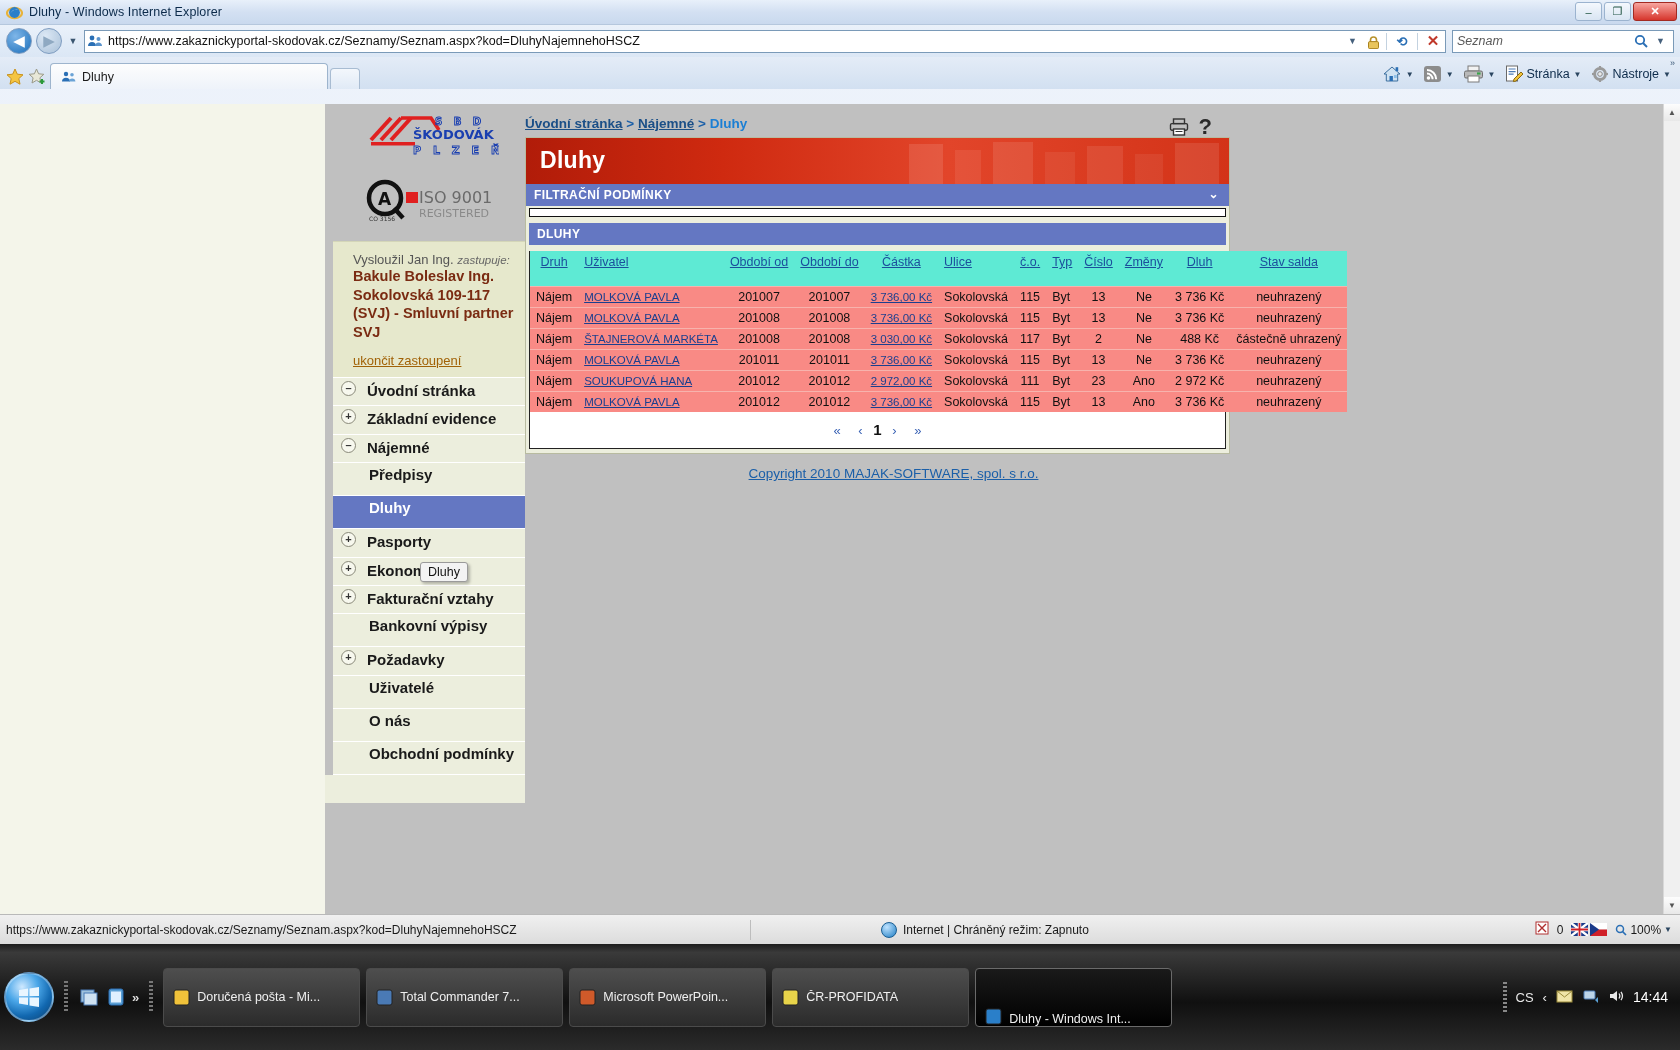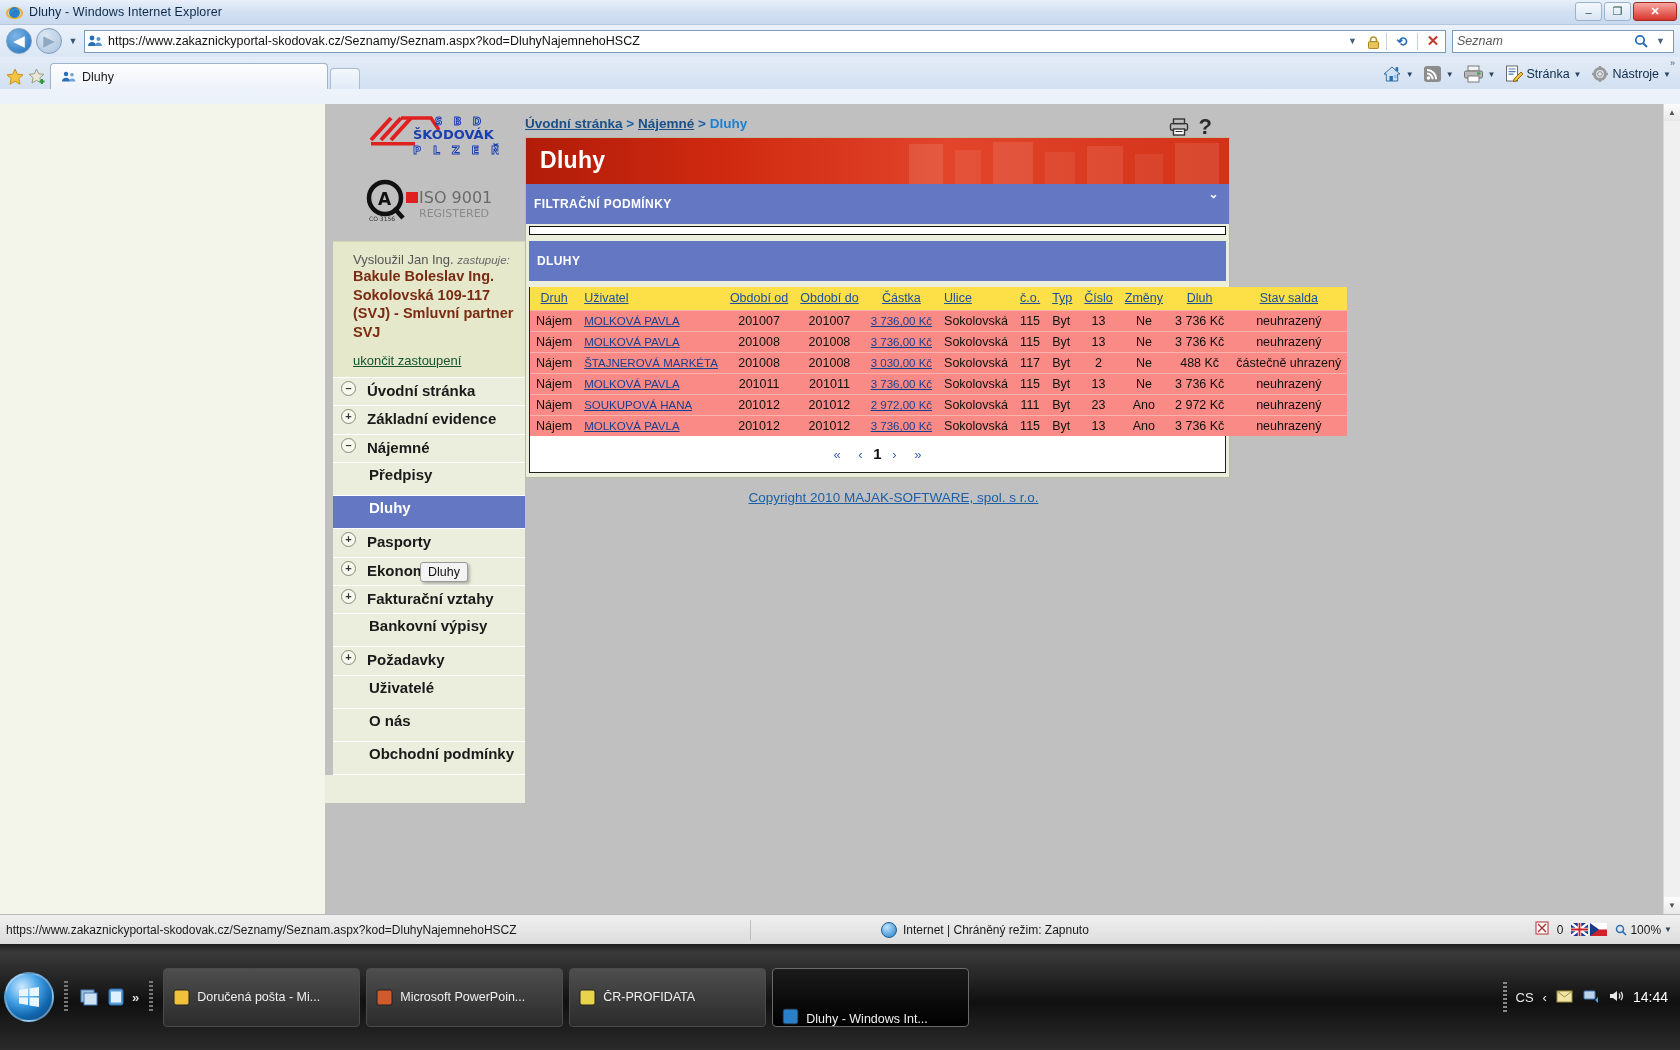--- a/index.html
+++ b/index.html
@@ -76,21 +76,21 @@
 
   .logo-area { padding:10px 6px 4px 6px; background:#c0c0c0; }
   .logo1 { width:130px; height:55px; margin-left:38px; }
   .logo2 { width:135px; height:50px; margin-left:30px; margin-top:4px; }
 
   .userbox { background:#e6e8cc; margin:6px 0 0 8px; width:192px; padding:10px 8px 8px 20px;
     border-top:1px solid #d4d6b8; }
   .u-line1 { font-size:13px; color:#555; }
   .u-line1 i { font-size:11.5px; color:#666; }
   .u-strong { font-weight:bold; font-size:14.5px; color:#7a2b12; line-height:1.28; }
-  .u-link { display:inline-block; margin-top:12px; font-size:13px; color:#14532d;
+  .u-link { display:inline-block; margin-top:12px; font-size:13px; color:#a16207;
     text-decoration:underline; }
 
   .menu { background:#eceedd; margin-left:8px; width:192px; border-top:1px solid #fff; }
   .m-item { position:relative; border-bottom:1px solid #fff; padding:4px 0 6px 0; }
   .m-item .pm { position:absolute; left:8px; top:3px; width:15px; height:15px;
     border-radius:50%; border:1px solid #8a8a7a; background:#f7f8ee; color:#333;
     font-size:11px; line-height:13px; text-align:center; font-weight:bold; }
   .m-lab { font-weight:bold; font-size:15px; color:#1a1a1a; padding-left:34px; line-height:1.15; }
   .m-item.lvl2 { padding:3px 0 4px 0; }
   .m-item.lvl2 .m-lab { padding-left:36px; font-size:15px; }
@@ -112,29 +112,29 @@
   .print-ic { width:20px; height:18px; }
   .help-ic { font-size:22px; color:#2a2a2a; font-weight:bold; }
 
   .panel { width:705px; background:#eceedd; border:1px solid #b8bba0; }
   .banner { height:46px; position:relative; overflow:hidden;
     background:linear-gradient(to right,#b11c09 0%,#cf2a10 28%,#e2452a 60%,#d33318 100%); }
   .banner .ghost { position:absolute; right:0; top:0; width:330px; height:46px; opacity:.22; }
   .banner h1 { position:absolute; left:14px; top:9px; margin:0; font-size:23px;
     color:#fff; font-weight:bold; letter-spacing:.3px; }
 
-  .barblue { background:#6477c2; color:#fff; height:40px; display:flex; align-items:center;
+  .barblue { background:#6477c2; color:#fff; height:22px; display:flex; align-items:center;
     padding:0 8px; font-size:12px; font-weight:bold; letter-spacing:.4px;
     font-variant:small-caps; text-transform:capitalize; position:relative; }
   .barblue .chev { position:absolute; right:10px; top:3px; font-size:12px; }
   .filterstrip { height:9px; background:#fff; border:1px solid #111; margin:2px 3px 0 3px; }
 
   .tablewrap { background:#fff; margin:6px 3px 4px 3px; border:1px solid #222; border-top:none; }
   table.grid { width:100%; border-collapse:collapse; font-size:12.5px; }
-  table.grid th { background:#fde047; color:#1b4f9c; font-weight:normal; padding:4px 6px 5px 6px;
+  table.grid th { background:#5eead4; color:#1b4f9c; font-weight:normal; padding:4px 6px 17px 6px;
     white-space:nowrap; }
   table.grid th span { text-decoration:underline; cursor:pointer; }
   table.grid td { padding:3px 6px; white-space:nowrap; color:#111; border-top:1px solid #f7b3ad; }
   tr.datarow { background:#f98a85; }
   td.lnk a { color:#1b3f8f; text-decoration:underline; font-size:11.5px; }
   .t-c { text-align:center; }
   .t-r { text-align:center; }
   .t-l { text-align:left; }
 
   .pager { text-align:center; padding:9px 0 10px 0; background:#fff; font-size:13px; }
@@ -659,20 +659,26 @@
     <div class="grip"></div>
     <div class="tasks" id="tasks">
         <div class="task">
           <span class="tic"><svg width="19" height="19" viewBox="0 0 19 19">
               <rect x="2" y="2" width="15" height="15" rx="2" fill="#f0c23a" stroke="#222"></rect>
             </svg></span>
           <span class="tlab">Doručená pošta - Mi...</span>
         </div>
         <div class="task">
           <span class="tic"><svg width="19" height="19" viewBox="0 0 19 19">
+              <rect x="2" y="2" width="15" height="15" rx="2" fill="#4a7ab5" stroke="#222"></rect>
+            </svg></span>
+          <span class="tlab">Total Commander 7...</span>
+        </div>
+        <div class="task">
+          <span class="tic"><svg width="19" height="19" viewBox="0 0 19 19">
               <rect x="2" y="2" width="15" height="15" rx="2" fill="#d05a2a" stroke="#222"></rect>
             </svg></span>
           <span class="tlab">Microsoft PowerPoin...</span>
         </div>
         <div class="task">
           <span class="tic"><svg width="19" height="19" viewBox="0 0 19 19">
               <rect x="2" y="2" width="15" height="15" rx="2" fill="#e8d44a" stroke="#222"></rect>
             </svg></span>
           <span class="tlab">ČR-PROFIDATA</span>
         </div>

